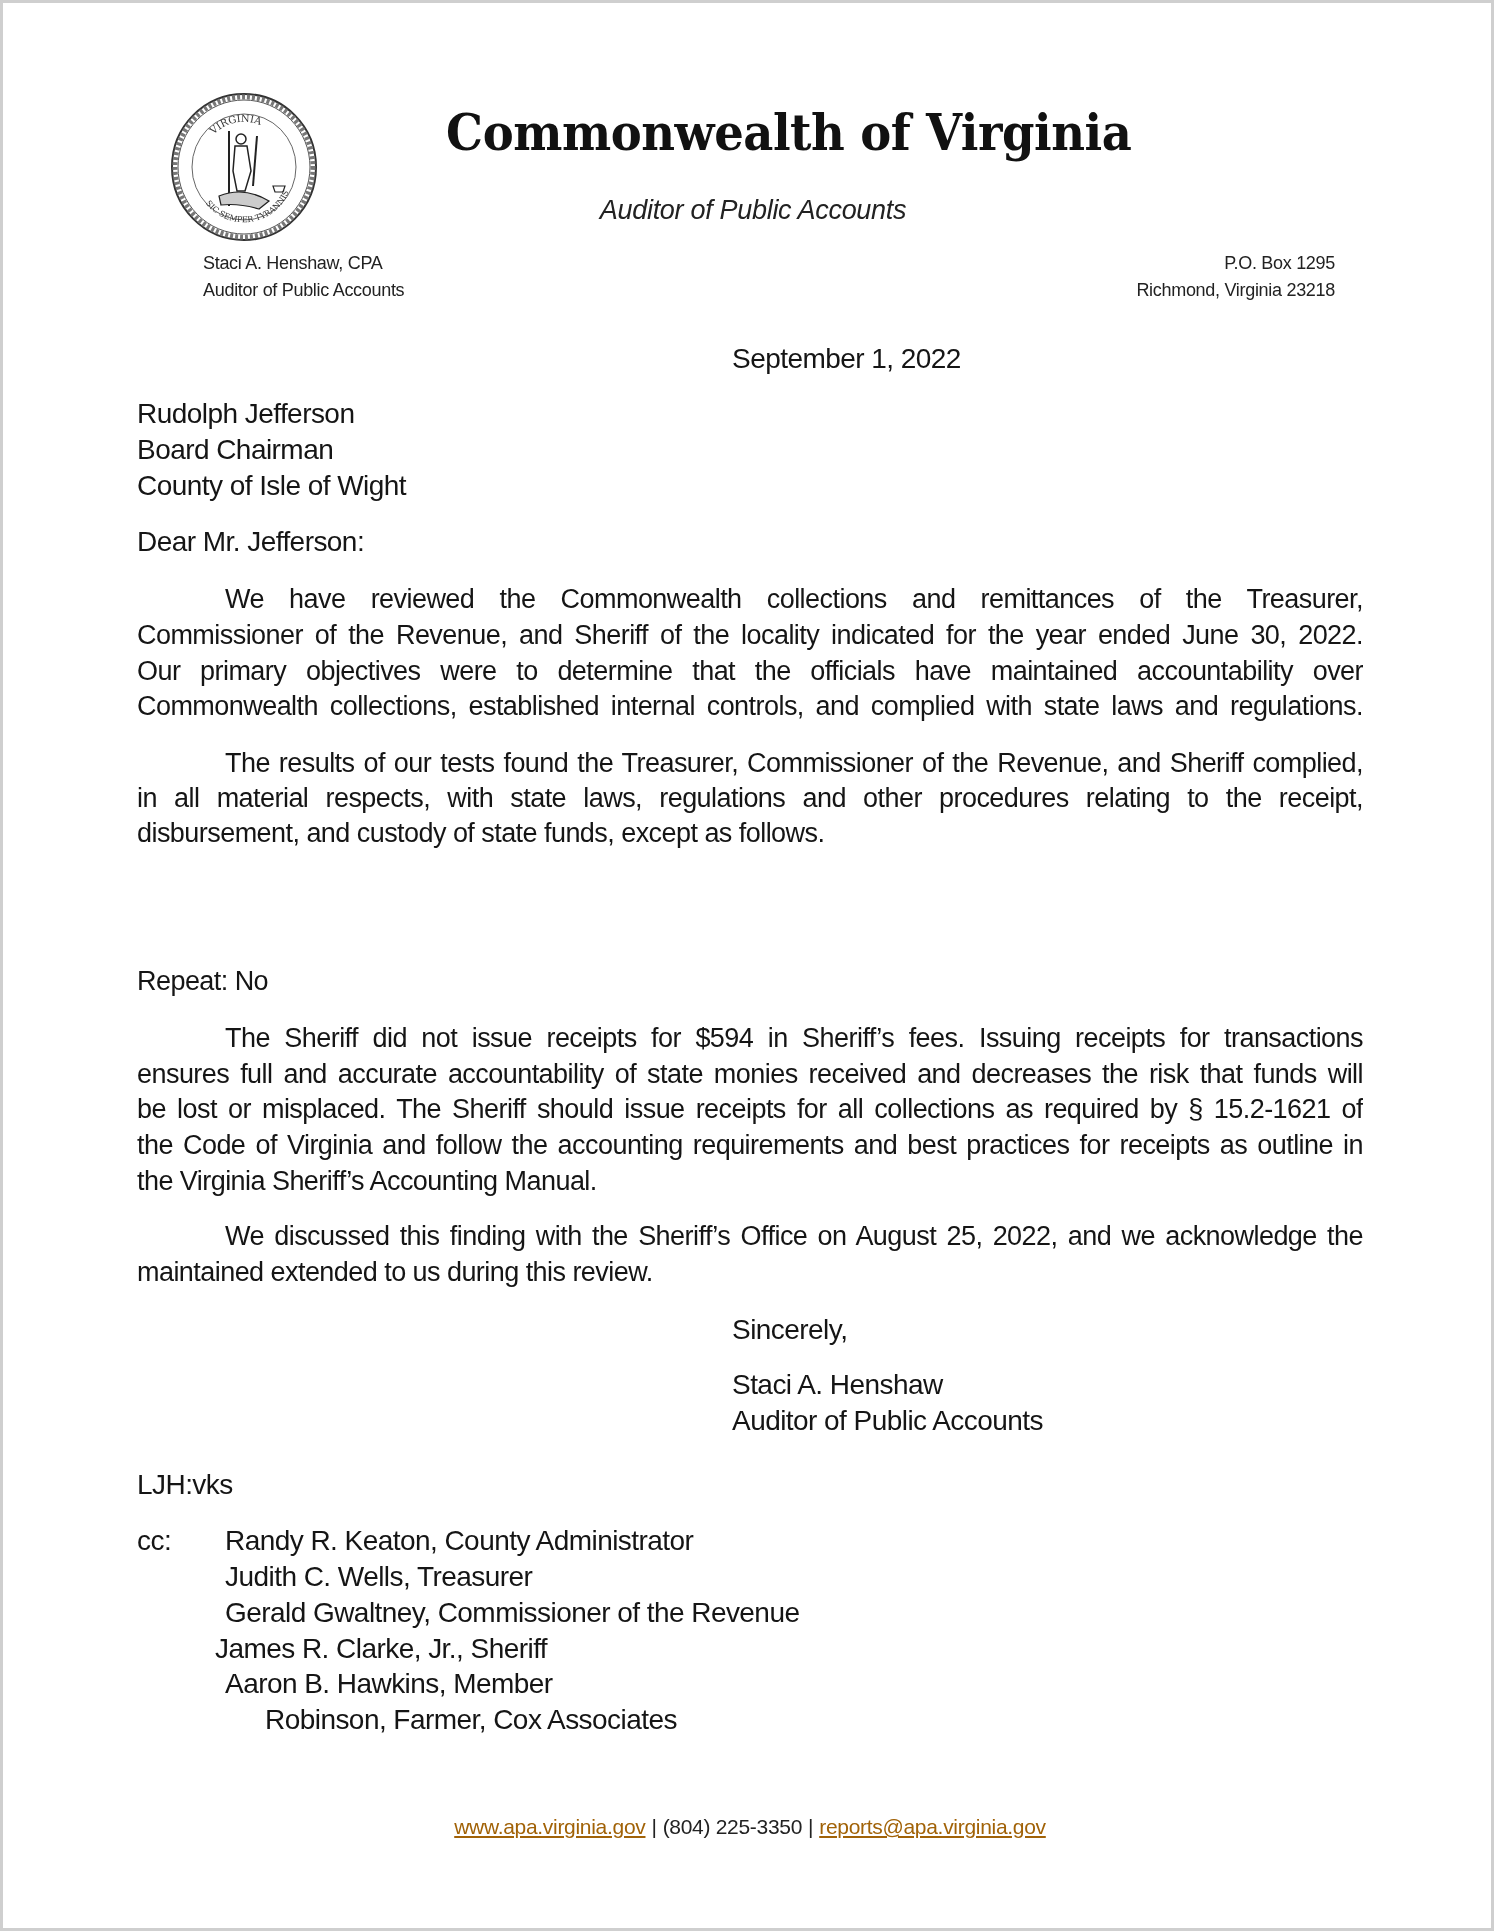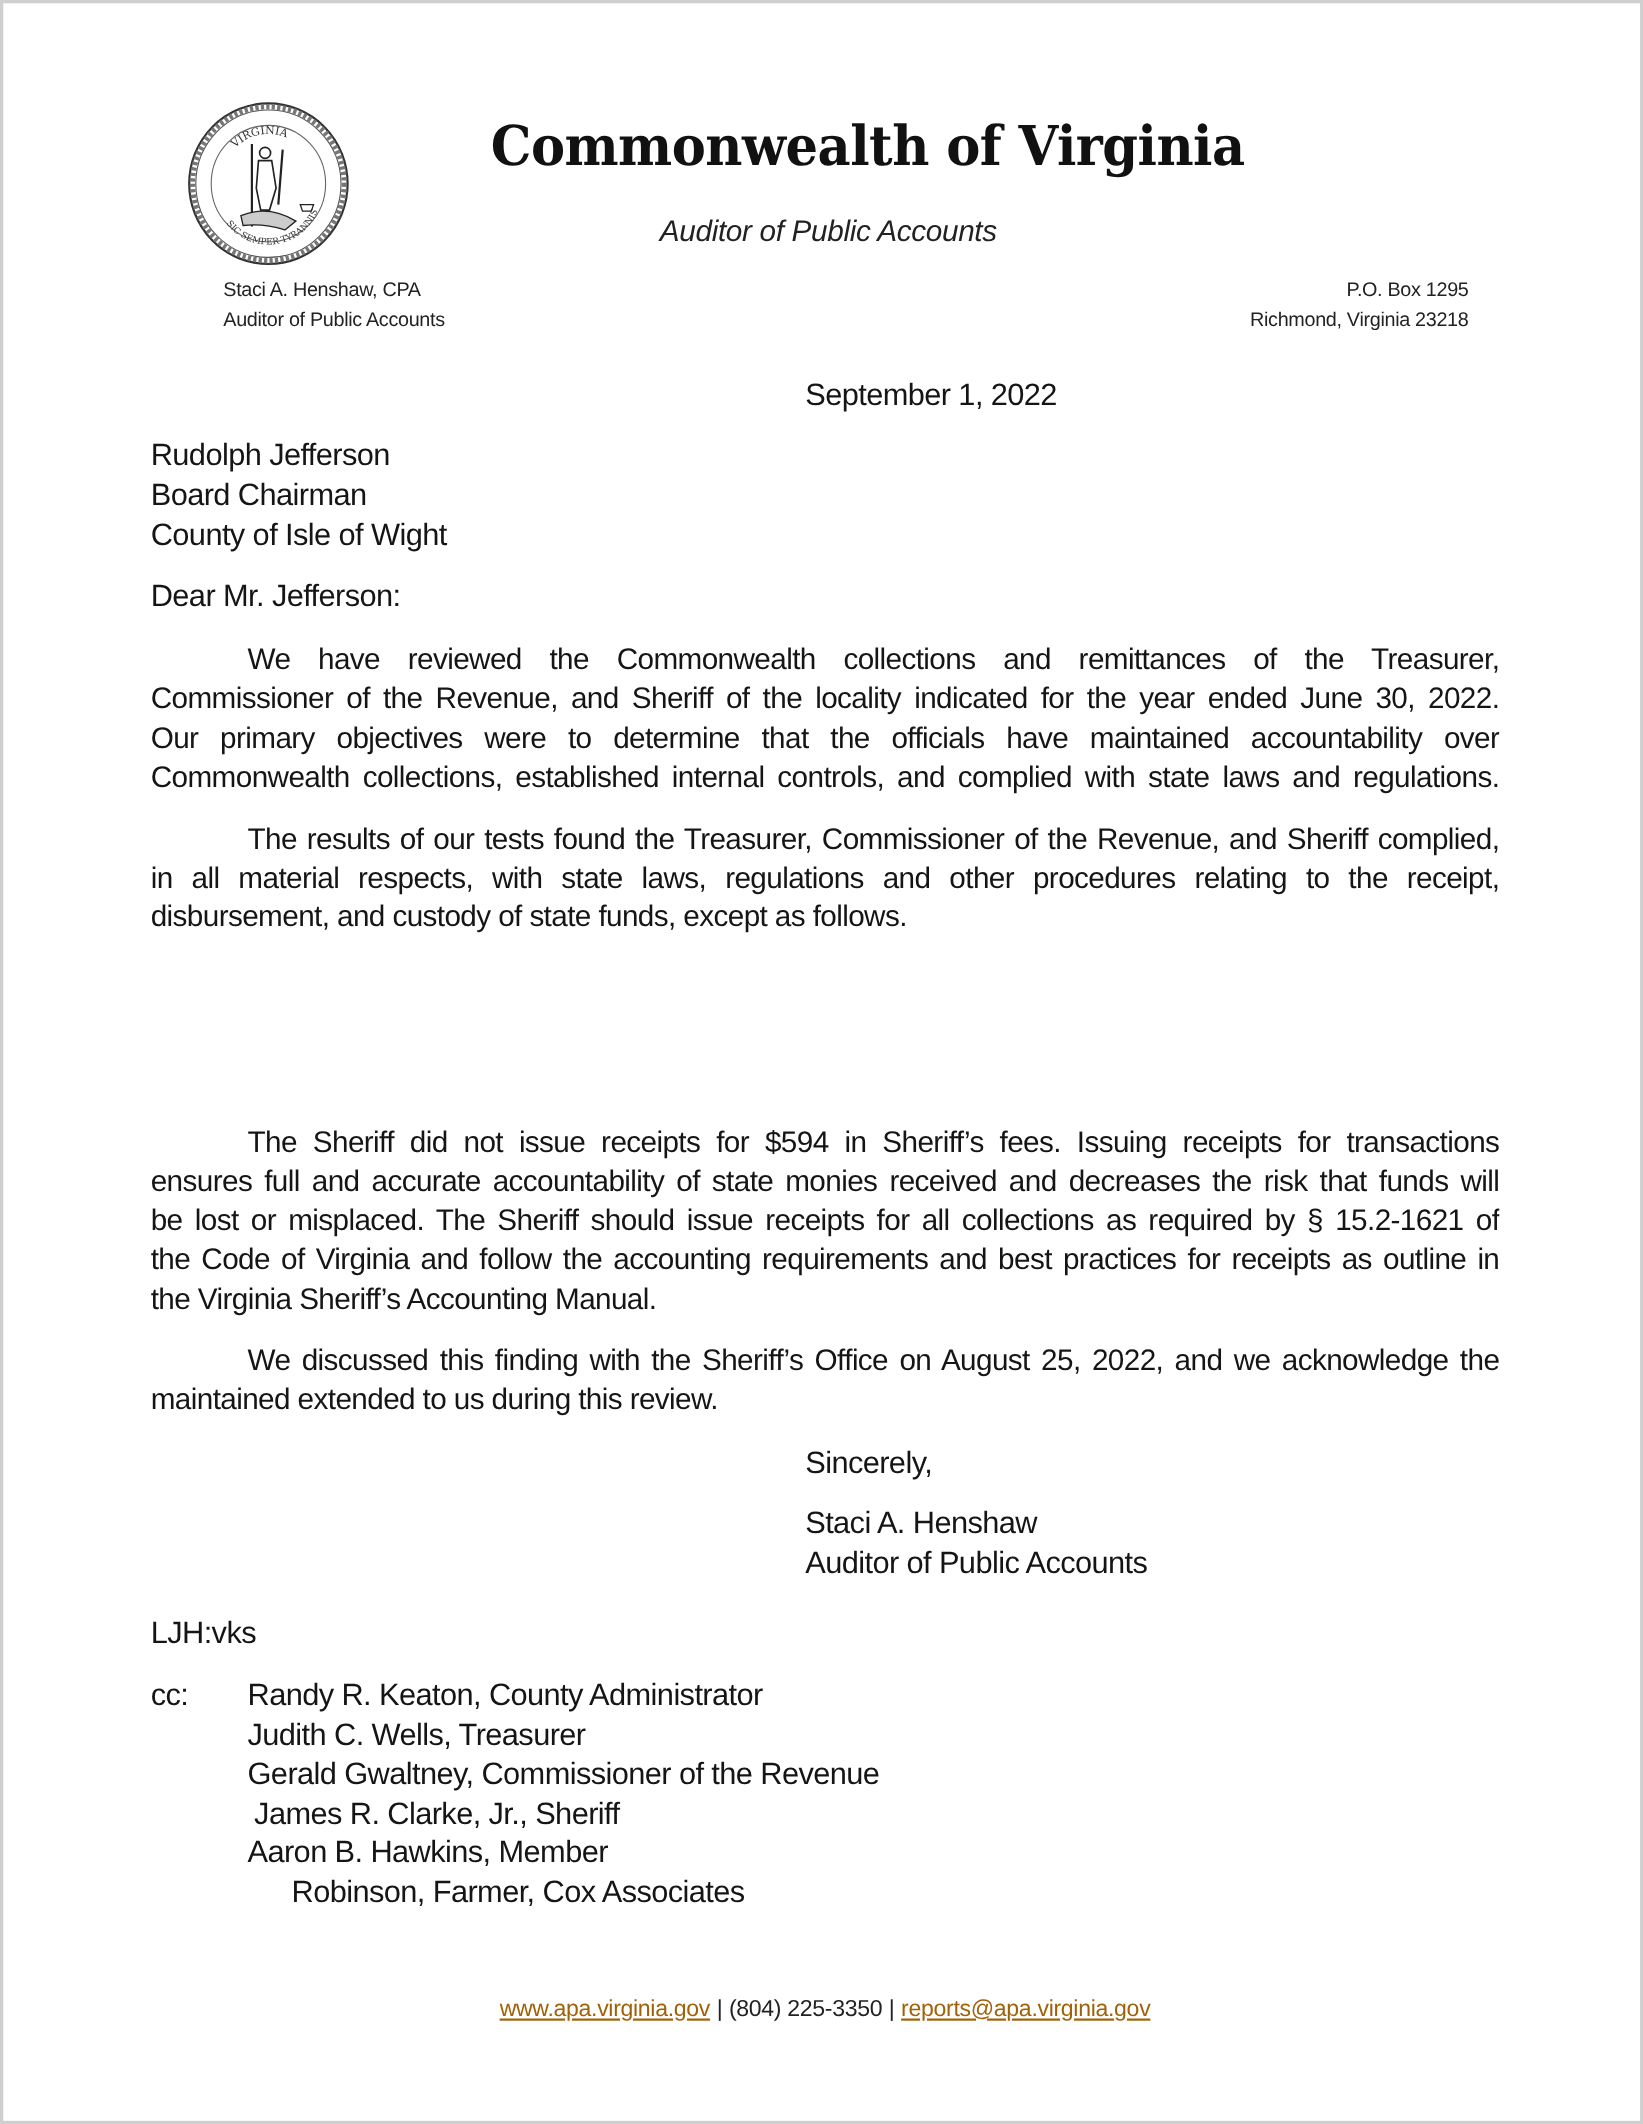--- a/index.html
+++ b/index.html
@@ -93,20 +93,21 @@
     <div class="line just" style="top:686px;">Commonwealth collections, established internal controls, and complied with state laws and regulations.</div>
   </div>
 
   <div>
     <div class="line just indent" style="top:743px;">The results of our tests found the Treasurer, Commissioner of the Revenue, and Sheriff complied,</div>
     <div class="line just" style="top:778px;">in all material respects, with state laws, regulations and other procedures relating to the receipt,</div>
     <div class="line indent" style="top:813px; padding-left:0;">disbursement, and custody of state funds, except as follows.</div>
   </div>
 
 
+  <div class="line" style="top:961px;">Repeat: No</div>
 
   <div>
     <div class="line just indent" style="top:1018px;">The Sheriff did not issue receipts for $594 in Sheriff’s fees.  Issuing receipts for transactions</div>
     <div class="line just" style="top:1054px;">ensures full and accurate accountability of state monies received and decreases the risk that funds will</div>
     <div class="line just" style="top:1089px;">be lost or misplaced.  The Sheriff should issue receipts for all collections as required by § 15.2-1621 of</div>
     <div class="line just" style="top:1125px;">the Code of Virginia and follow the accounting requirements and best practices for receipts as outline in</div>
     <div class="line" style="top:1161px;">the Virginia Sheriff’s Accounting Manual.</div>
   </div>
 
   <div>
@@ -118,21 +119,21 @@
   <div class="txt" style="left:729px; top:1364px;">Staci A. Henshaw</div>
   <div class="txt" style="left:729px; top:1400px;">Auditor of Public Accounts</div>
 
   <div class="txt" style="left:134px; top:1464px;">LJH:vks</div>
 
   <div>
     <div class="txt" style="left:134px; top:1520px;">cc:</div>
     <div class="txt" style="left:222px; top:1520px;">Randy R. Keaton, County Administrator</div>
     <div class="txt" style="left:222px; top:1556px;">Judith C. Wells, Treasurer</div>
     <div class="txt" style="left:222px; top:1592px;">Gerald Gwaltney, Commissioner of the Revenue</div>
-    <div class="txt" style="left:228px; top:1628px;">James R. Clarke, Jr., Sheriff</div>
+    <div class="txt" style="left:212px; top:1628px;">James R. Clarke, Jr., Sheriff</div>
     <div class="txt" style="left:222px; top:1663px;">Aaron B. Hawkins, Member</div>
     <div class="txt" style="left:262px; top:1699px;">Robinson, Farmer, Cox Associates</div>
   </div>
 
   <div class="footer">
     <a>www.apa.virginia.gov</a><span class="sep">|</span><span>(804) 225-3350</span><span class="sep">|</span><a>reports@apa.virginia.gov</a>
   </div>
 </div>
 
 </body></html>

